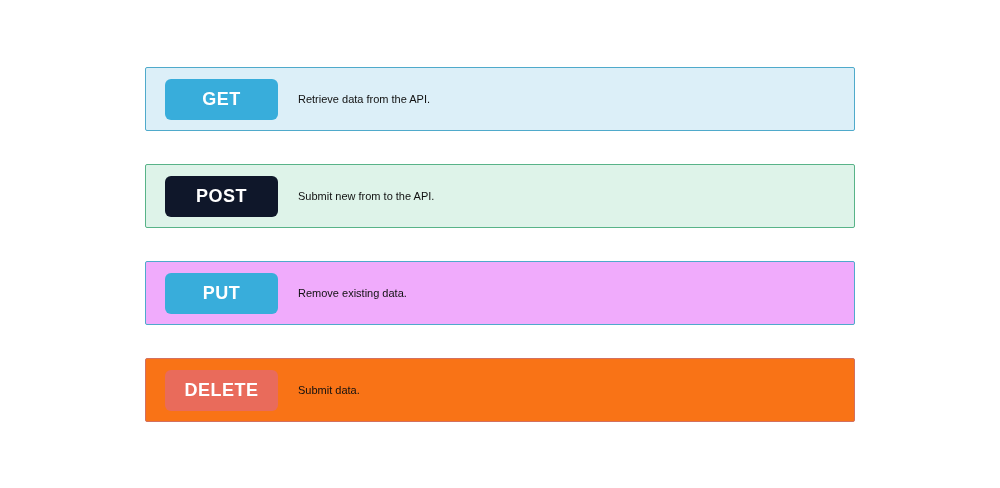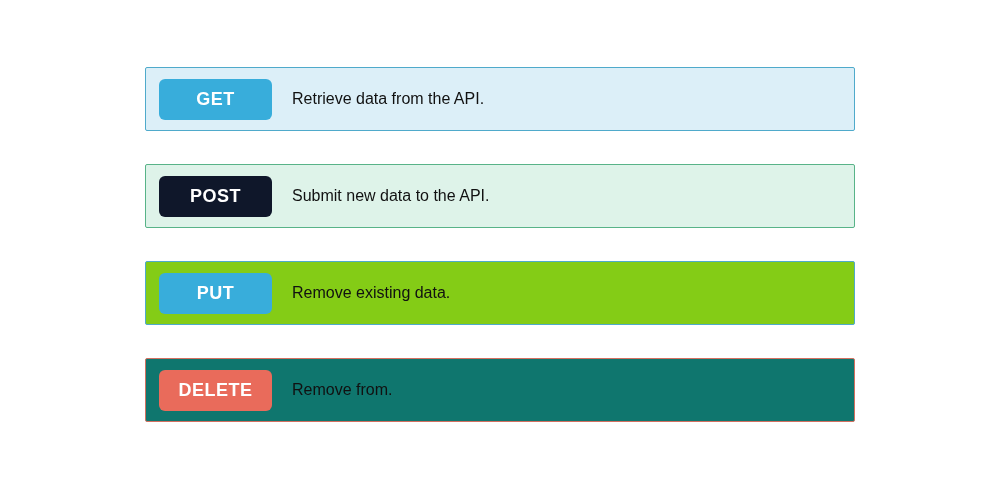--- a/index.html
+++ b/index.html
@@ -21,58 +21,58 @@
     gap: 33px;
   }
   .card {
     box-sizing: border-box;
     width: 710px;
     height: 64px;
     border: 1px solid;
     border-radius: 2px;
     display: flex;
     align-items: center;
-    padding-left: 13px;
+    padding-left: 19px;
   }
   .badge {
     box-sizing: border-box;
     width: 113px;
     height: 41px;
     border-radius: 6px;
     display: flex;
     align-items: center;
     justify-content: center;
     color: #ffffff;
     font-size: 18px;
     font-weight: bold;
     letter-spacing: 0.5px;
     flex: 0 0 auto;
   }
   .desc {
     margin-left: 20px;
-    font-size: 16px;
+    font-size: 11px;
     color: #111111;
   }
 </style>
 </head>
 <body>
 
 <div class="method-list">
   <div class="card" style="background: rgb(220, 239, 248); border-color: rgb(79, 170, 203);">
     <span class="badge" style="background: rgb(56, 173, 219);">GET</span>
     <span class="desc">Retrieve data from the API.</span>
   </div>
 
   <div class="card" style="background: rgb(222, 243, 233); border-color: rgb(88, 179, 136);">
     <span class="badge" style="background: #0f172a;">POST</span>
-    <span class="desc">Submit new data to the API.</span>
+    <span class="desc">Submit new from to the API.</span>
   </div>
 
-  <div class="card" style="background: #84cc16; border-color: rgb(79, 170, 203);">
+  <div class="card" style="background: #f0abfc; border-color: rgb(79, 170, 203);">
     <span class="badge" style="background: rgb(56, 173, 219);">PUT</span>
     <span class="desc">Remove existing data.</span>
   </div>
 
-  <div class="card" style="background: #0f766e; border-color: rgb(211, 112, 96);">
+  <div class="card" style="background: #f97316; border-color: rgb(211, 112, 96);">
     <span class="badge" style="background: rgb(233, 107, 91);">DELETE</span>
-    <span class="desc">Remove from.</span>
+    <span class="desc">Submit data.</span>
   </div>
 </div>
 
 </body></html>

